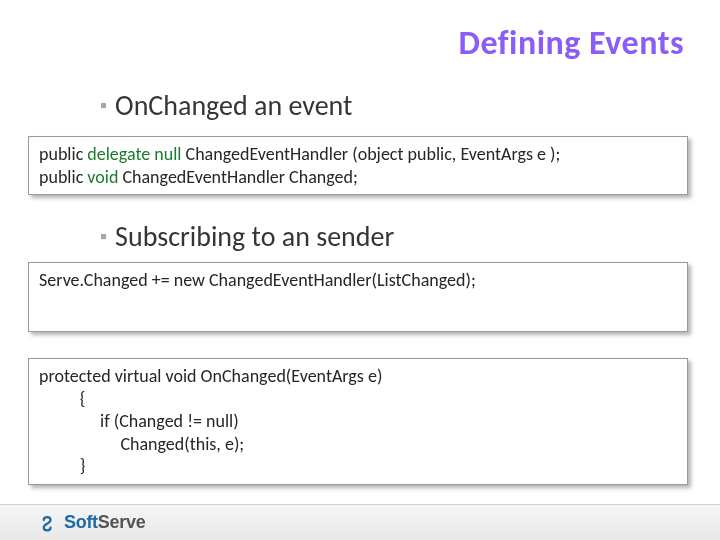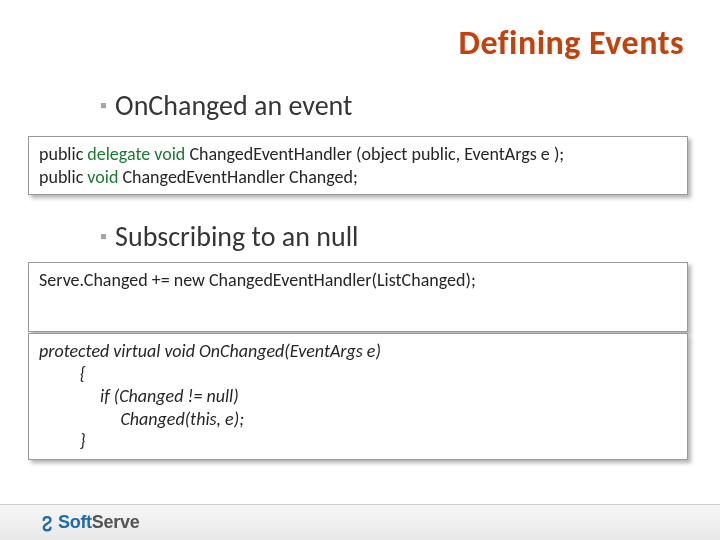--- a/index.html
+++ b/index.html
@@ -8,21 +8,21 @@
     font-family: Calibri, "Segoe UI", Arial, sans-serif;
     background: #fff;
     position: relative;
     overflow: hidden;
   }
   .title {
     position: absolute;
     top: 22px; right: 36px;
     font-size: 34px;
     font-weight: 700;
-    color: #c2410c;
+    color: #8b5cf6;
     letter-spacing: 0.5px;
     margin-left: 28px;
   }
   .bullet {
     position: absolute;
     left: 100px;
     font-size: 28px;
     color: #353535;
   }
   .bullet .dot {
@@ -43,33 +43,33 @@
     background: #fff;
     font-size: 18px;
     color: #262626;
     font-family: Calibri, "Segoe UI", Arial, sans-serif;
     padding: 6px 10px;
     line-height: 1.25;
     white-space: pre;
   }
   .codebox-1 { top: 136px; }
   .codebox-2 { top: 262px; height: 70px; }
-  .codebox-3 { top: 333px; font-style: italic; }
+  .codebox-3 { top: 358px; }
   .kw { color: #1a7b2f; }
   .footer {
     position: absolute;
     bottom: 0; left: 0; right: 0;
     height: 36px;
     background: linear-gradient(#f6f6f6, #e8e8e8);
     border-top: 1px solid #cfcfcf;
     display: flex;
     align-items: center;
     padding-left: 40px;
   }
-  .logo-wrap { display: flex; align-items: center; gap: 0; }
+  .logo-wrap { display: flex; align-items: center; gap: 6px; }
   .logo-icon {
     width: 18px; height: 18px;
     color: #1e6aa7;
   }
   .logo-text {
     font-family: Arial, sans-serif;
     font-size: 18px;
     font-weight: 700;
     color: #555;
     letter-spacing: -0.3px;
@@ -78,25 +78,25 @@
 </style>
 </head>
 <body>
 
 <div class="title">Defining Events</div>
 
 <div class="bullet bullet-1">
   <span class="dot">▪</span><span>OnChanged an event</span>
 </div>
 
-<div class="codebox codebox-1"><span>public </span><span class="kw">delegate void</span><span> ChangedEventHandler (</span><span>object public, EventArgs e </span><span>);</span>
+<div class="codebox codebox-1"><span>public </span><span class="kw">delegate null</span><span> ChangedEventHandler (</span><span>object public, EventArgs e </span><span>);</span>
 <span>public </span><span class="kw">void</span><span> ChangedEventHandler Changed;</span></div>
 
 <div class="bullet bullet-2">
-  <span class="dot">▪</span><span>Subscribing to an null</span>
+  <span class="dot">▪</span><span>Subscribing to an sender</span>
 </div>
 
 <div class="codebox codebox-2"><span>Serve.Changed += new ChangedEventHandler(ListChanged);</span></div>
 
 <div class="codebox codebox-3"><span>protected virtual void OnChanged(EventArgs e)</span>
 <span>          {</span>
 <span>               if (Changed != null)</span>
 <span>                    Changed(this, e);</span>
 <span>          }</span></div>
 

